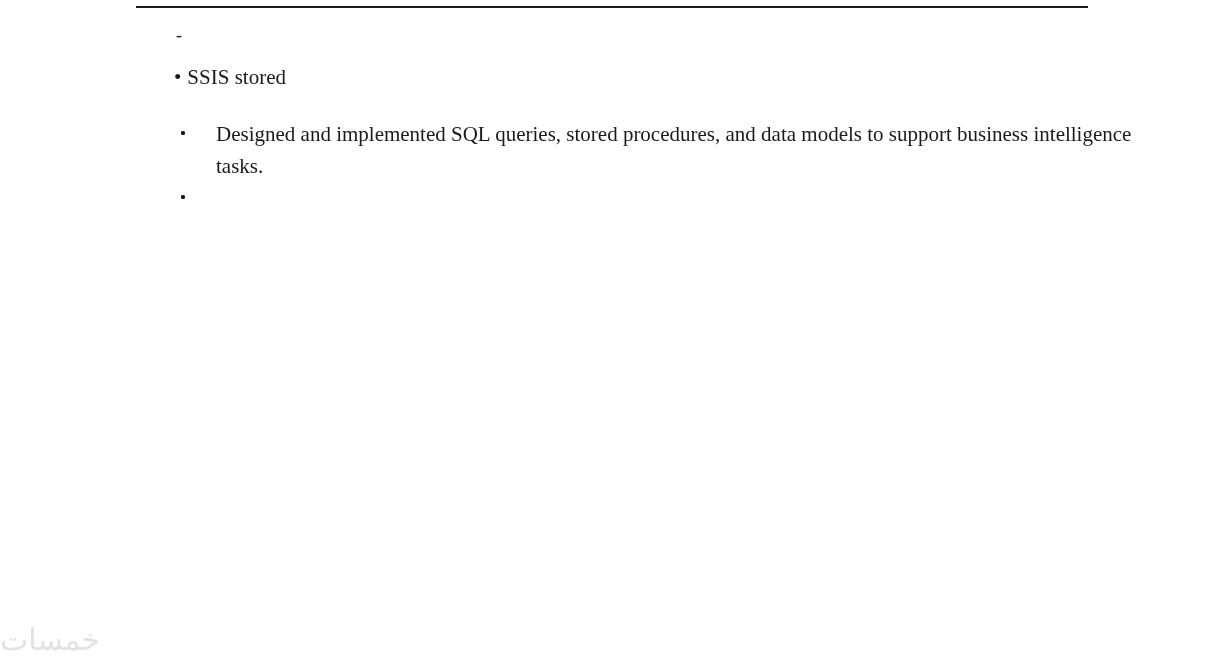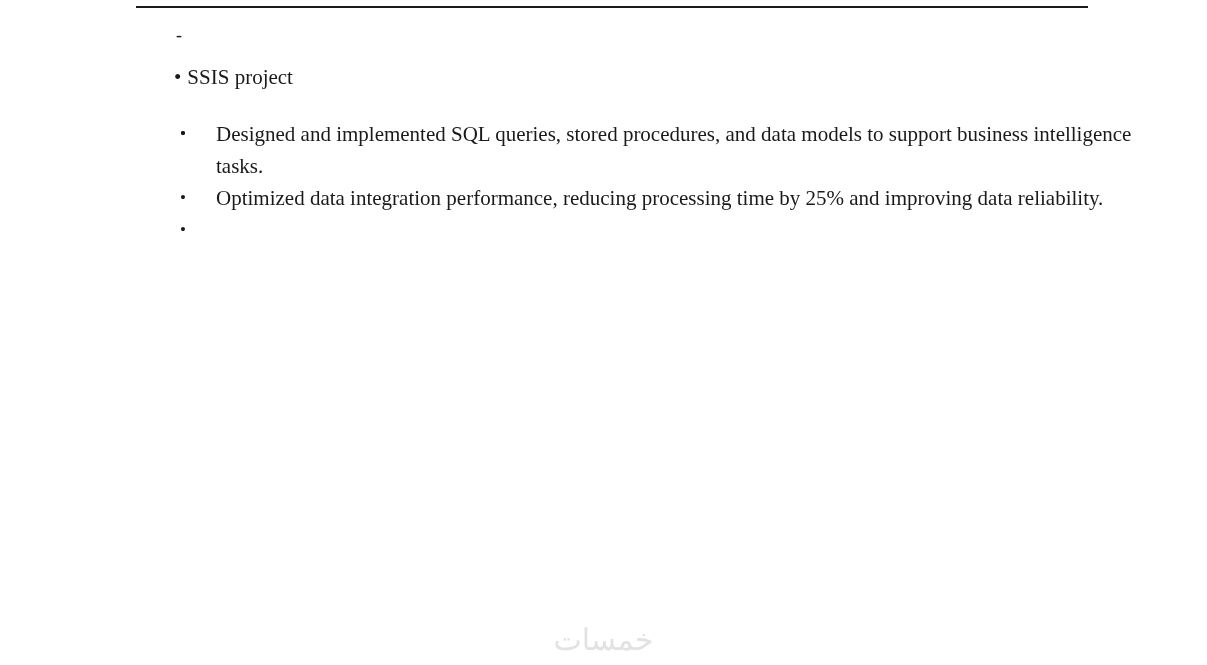--- a/index.html
+++ b/index.html
@@ -94,21 +94,21 @@
     font-size: 17px;
     line-height: 32px;
   }
 
   
   .watermark {
     position: absolute;
     left: 0;
     right: 0;
     bottom: 8px;
-    text-align: center;
+    text-align: left;
     font-family: Liberation Sans, sans-serif;
     font-size: 30px;
     color: #e2e2e2;
     letter-spacing: 1px;
     user-select: none;
   }
 </style>
 </head>
 <body>
 
@@ -116,34 +116,33 @@
 
   <div class="top-rule"></div>
 
   <div class="content">
 
     <div class="heading-row">
       <span class="heading-dash">-</span>
     </div>
 
     <div class="subitem">
-      <span class="dot">•</span><span>SSIS project</span>
+      <span class="dot">•</span><span>SSIS stored</span>
     </div>
 
     <ul class="bullet-list">
       <li class="bullet-item">
         <span class="marker">•</span>
       </li>
       <li class="bullet-item">
         <span class="marker">•</span>
         <span>Designed and implemented SQL queries, stored procedures, and data models to support business intelligence tasks.</span>
       </li>
       <li class="bullet-item">
         <span class="marker">•</span>
-        <span>Optimized data integration performance, reducing processing time by 25% and improving data reliability.</span>
       </li>
       <li class="bullet-item">
         <span class="marker">•</span>
       </li>
     </ul>
 
   </div>
 
   <div class="watermark">خمسات</div>
 

